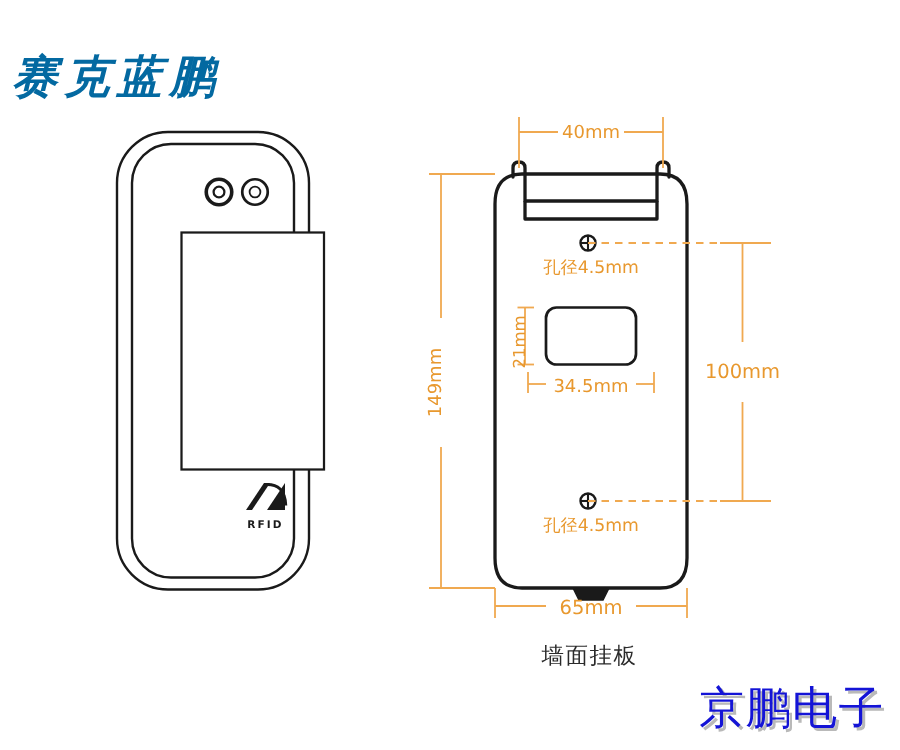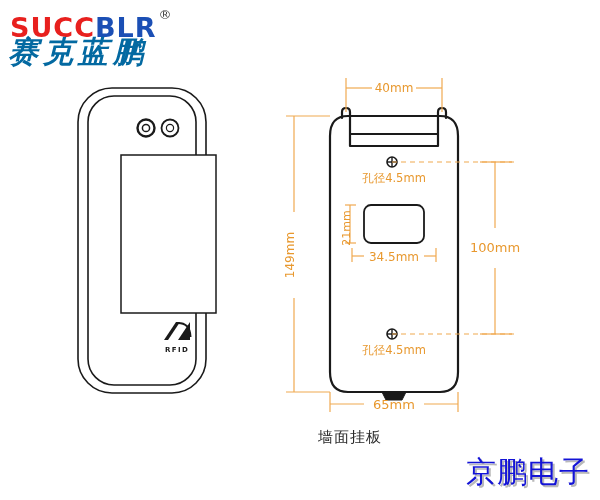--- a/index.html
+++ b/index.html
@@ -68,21 +68,21 @@
     width: 600px;
     height: 500px;
   }
 
   
   #caption {
     position: absolute;
     left: 318px;
     top: 428px;
     width: 150px;
-    text-align: left;
+    text-align: center;
     font-family: Liberation Serif, serif;
     font-size: 15px;
     color: #2a2a2a;
     letter-spacing: 1px;
   }
 
   
   #watermark {
     position: absolute;
     left: 466px;
@@ -93,23 +93,20 @@
     color: #1414d6;
     letter-spacing: 1px;
     white-space: nowrap;
     text-shadow: 2px 2px 0 #b9b9b9;
   }
 </style>
 </head>
 <body>
 
 <div id="brand">
-  <div id="brand-latin">
-    <span class="brand-red">SUCC</span><span class="brand-blue">BLR</span><span id="brand-reg">®</span>
-  </div>
   <div id="brand-cn">赛克蓝鹏</div>
 </div>
 
 <svg id="drawing" viewBox="0 0 600 500">
 
   <g>
 
     <rect x="78" y="88" width="128" height="305" rx="34" ry="34" fill="#ffffff" stroke="#1a1a1a" stroke-width="1.6"></rect>
 
     <rect x="88" y="96" width="108" height="289" rx="26" ry="26" fill="#ffffff" stroke="#1a1a1a" stroke-width="1.6"></rect>

